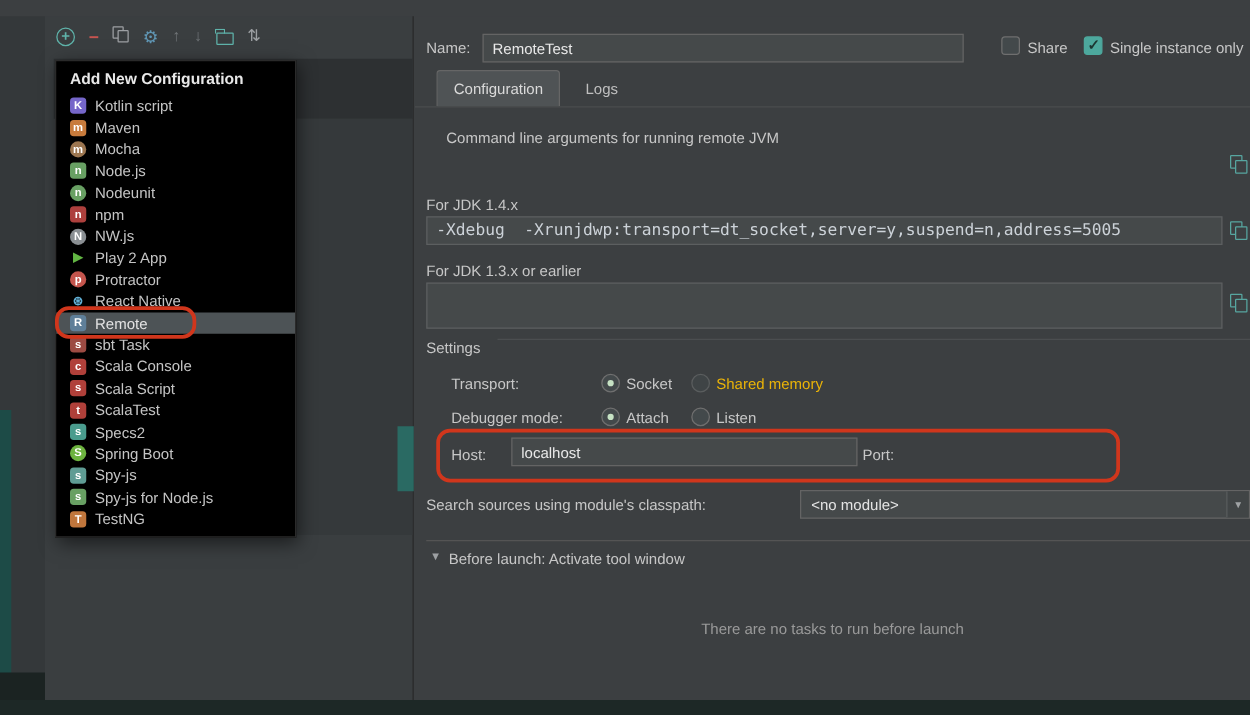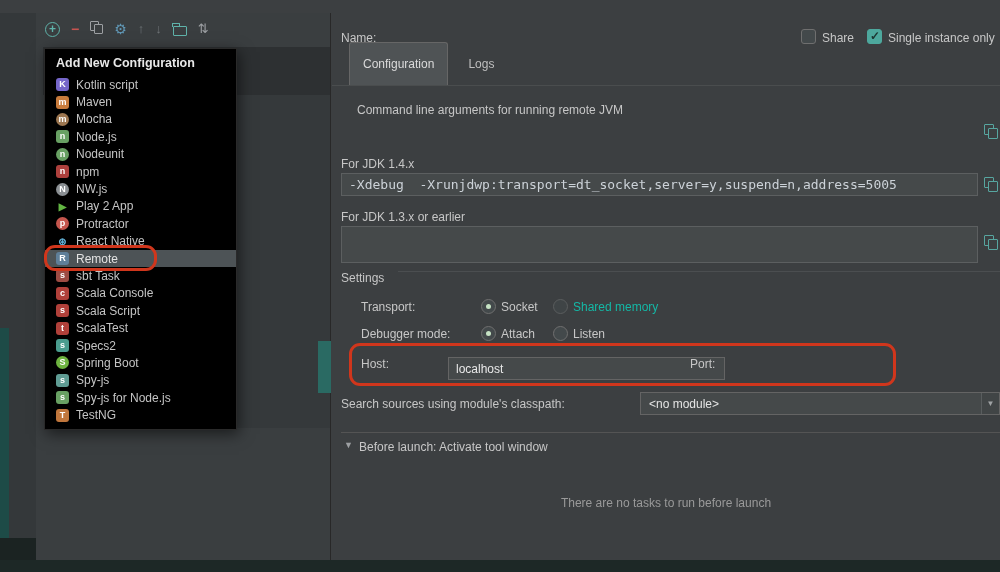--- a/index.html
+++ b/index.html
@@ -42,31 +42,31 @@
          box-shadow:2px 4px 14px rgba(0,0,0,.55);z-index:5;padding-bottom:5px}
   .popup-header{padding:7px 11px 6px;font-size:12.5px;font-weight:bold;color:#e8e8e8}
   .pitem{display:flex;align-items:center;gap:7px;height:17.4px;padding:0 11px;font-size:12px;color:#c4c4c4;cursor:default}
   .pitem.selected{background:#4d5356;color:#e2e2e2}
   .picon{width:13px;height:13px;border-radius:3px;font-size:9px;line-height:13px;text-align:center;font-weight:bold;flex:none}
   .plabel{white-space:nowrap}
 
   
   .right-panel{position:absolute;left:332px;top:13px;width:668px;height:547px;background:#3c3f41;font-size:12px}
   .lbl{position:absolute;color:#c7c7c7;font-size:12px;line-height:16px;white-space:nowrap}
-  .lbl.dis{color:#14b8a6}
+  .lbl.dis{color:#eab308}
   .tfield{position:absolute;height:23px;background:#45494a;border:1px solid #646464;color:#e9e9e9;
           font-size:12px;font-family:"Liberation Sans",sans-serif;padding:0 7px;outline:none}
   .tfieldd{position:absolute;background:#45494a;border:1px solid #5c5f60;color:#ccd2d8}
   .mono{font-family:"DejaVu Sans Mono",monospace;font-size:13px;line-height:21px;padding:0 7px;white-space:pre;overflow:hidden}
   .mono2{font-family:"DejaVu Sans Mono",monospace;font-size:13px;line-height:17px;padding:1px 7px;white-space:pre;overflow:hidden}
   .cb{position:absolute;width:15px;height:15px;background:#43494b;border:1px solid #6f6f6f;border-radius:3px;cursor:default}
   .cb.checked{background:#4da89d;border-color:#4da89d}
   .cb.checked::after{content:"✓";position:absolute;left:2px;top:-1px;font-size:12px;font-weight:bold;color:#1c3531}
   .tabs{position:absolute;left:0;top:46px;width:100%;height:27px;border-bottom:1px solid #4a4d4e;padding-left:17px;display:flex;align-items:flex-end;gap:6px}
-  .tab{display:inline-block;padding:14px 13px;font-size:12px;color:#bfbfbf;border:1px solid transparent;border-bottom:none;cursor:default}
+  .tab{display:inline-block;padding:7px 13px;font-size:12px;color:#bfbfbf;border:1px solid transparent;border-bottom:none;cursor:default}
   .tab.selected{background:#4f5355;border-color:#666;border-radius:3px 3px 0 0;color:#dadada}
   .copy-icon{position:absolute;width:14px;height:14px;cursor:default}
   .copy-icon::before,.copy-icon::after{content:"";position:absolute;width:8px;height:9px;border:1.4px solid #57a6a0;background:#3c3f41;border-radius:1px}
   .copy-icon::before{left:0;top:0}.copy-icon::after{left:4px;top:4px}
   .sep-row{position:absolute;left:9px;right:0;display:flex;align-items:flex-start;gap:14px}
   .lbl2{color:#c7c7c7;font-size:12px}
   .sepline{flex:1;height:1px;background:#4b4e50}
   .radio{position:absolute;width:15px;height:15px;border-radius:50%;background:#43494b;border:1px solid #6f6f6f;cursor:default}
   .radio.sel::after{content:"";position:absolute;left:4px;top:4px;width:5px;height:5px;border-radius:50%;background:#c6e2c4}
   .radio.disabled{border-color:#5a5d5e;background:#3f4446}
@@ -190,20 +190,21 @@
             <span class="picon" style="color: rgb(255, 255, 255); background: rgb(192, 118, 60);">T</span>
             <span class="plabel">TestNG</span>
           </div>
         </div>
     </div>
   </div>
 
   <div class="right-panel">
 
     <div class="lbl" style="left:9px;top:17px">Name:</div>
+    <input class="tfield" style="left: 54px; top: 14px; width: 385px;" value="RemoteTest">
     <span class="cb" style="left:469px;top:16px"></span>
     <div class="lbl" style="left:490px;top:17px">Share</div>
     <span class="cb checked" style="left:535px;top:16px"></span>
     <div class="lbl" style="left:556px;top:17px">Single instance only</div>
 
     <div class="tabs">
       <span class="tab selected">Configuration</span>
       <span class="tab">Logs</span>
     </div>
 
@@ -232,21 +233,21 @@
     <span class="radio disabled" style="left:221px;top:286px"></span>
     <div class="lbl dis" style="left:241px;top:286px">Shared memory</div>
 
     <div class="lbl" style="left:29px;top:313px">Debugger mode:</div>
     <span class="radio sel" style="left:149px;top:313px"></span>
     <div class="lbl" style="left:169px;top:313px">Attach</div>
     <span class="radio" style="left:221px;top:313px"></span>
     <div class="lbl" style="left:241px;top:313px">Listen</div>
 
     <div class="lbl" style="left:29px;top:343px">Host:</div>
-    <input class="tfield" style="left: 77px; top: 344px; width: 277px; margin-left: 39px;" value="localhost">
+    <input class="tfield" style="left: 77px; top: 337px; width: 277px;" value="localhost">
     <div class="lbl" style="left:358px;top:343px">Port:</div>
 
     <div class="lbl" style="left:9px;top:383px">Search sources using module's classpath:</div>
     <div class="combo" style="left:308px;top:379px;right:0">
       <span class="combo-val">&lt;no module&gt;</span>
       <span class="combo-arrow">▼</span>
     </div>
 
     <div class="hline" style="top:419px"></div>
     <span class="tri" style="left:12px;top:427px">▼</span>

